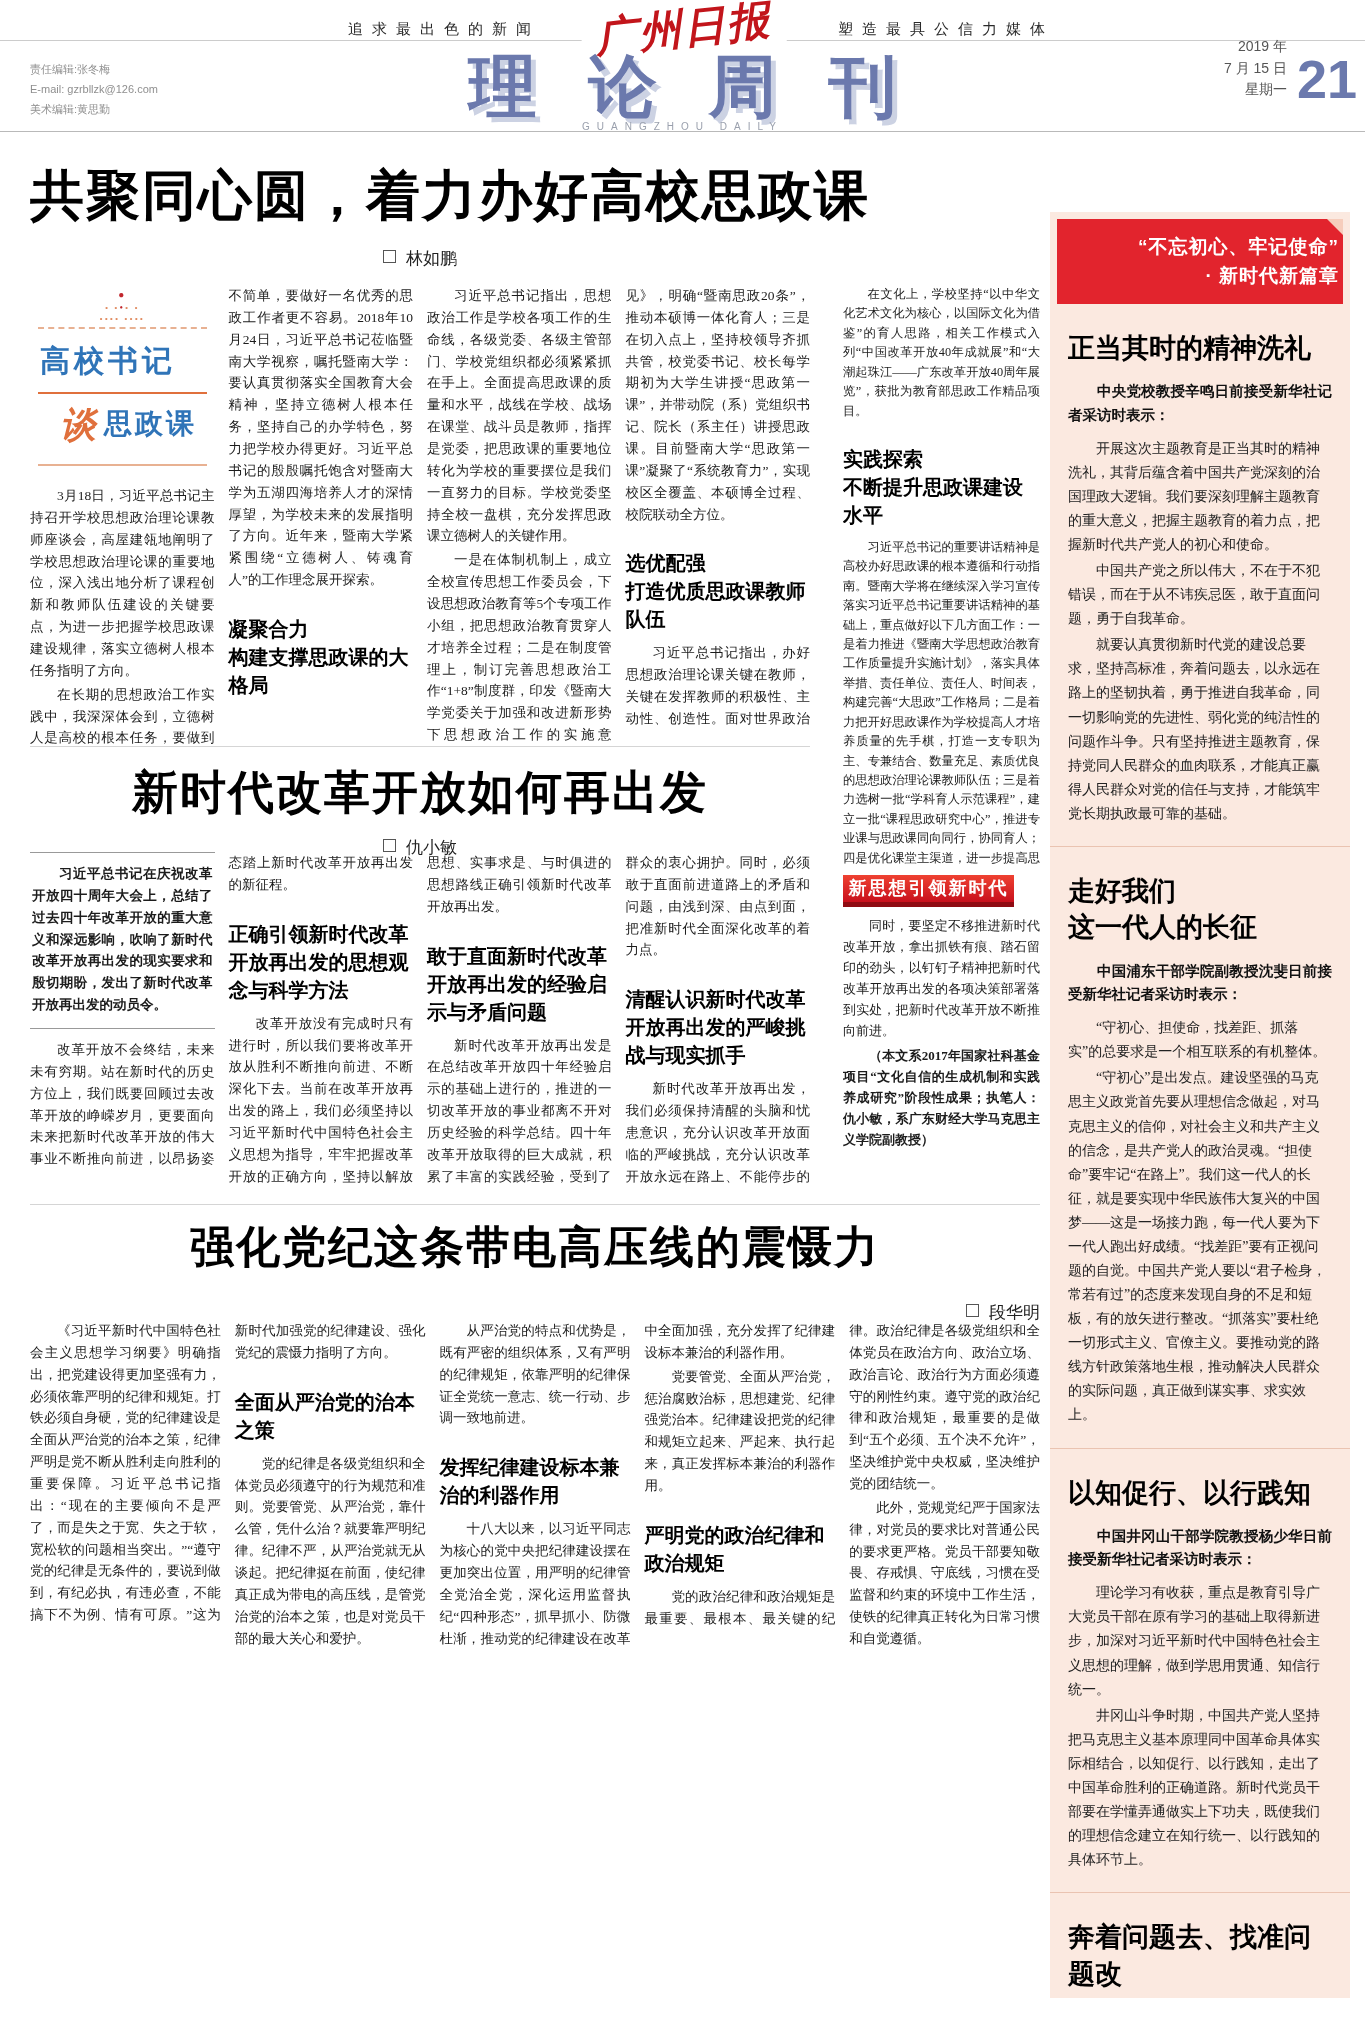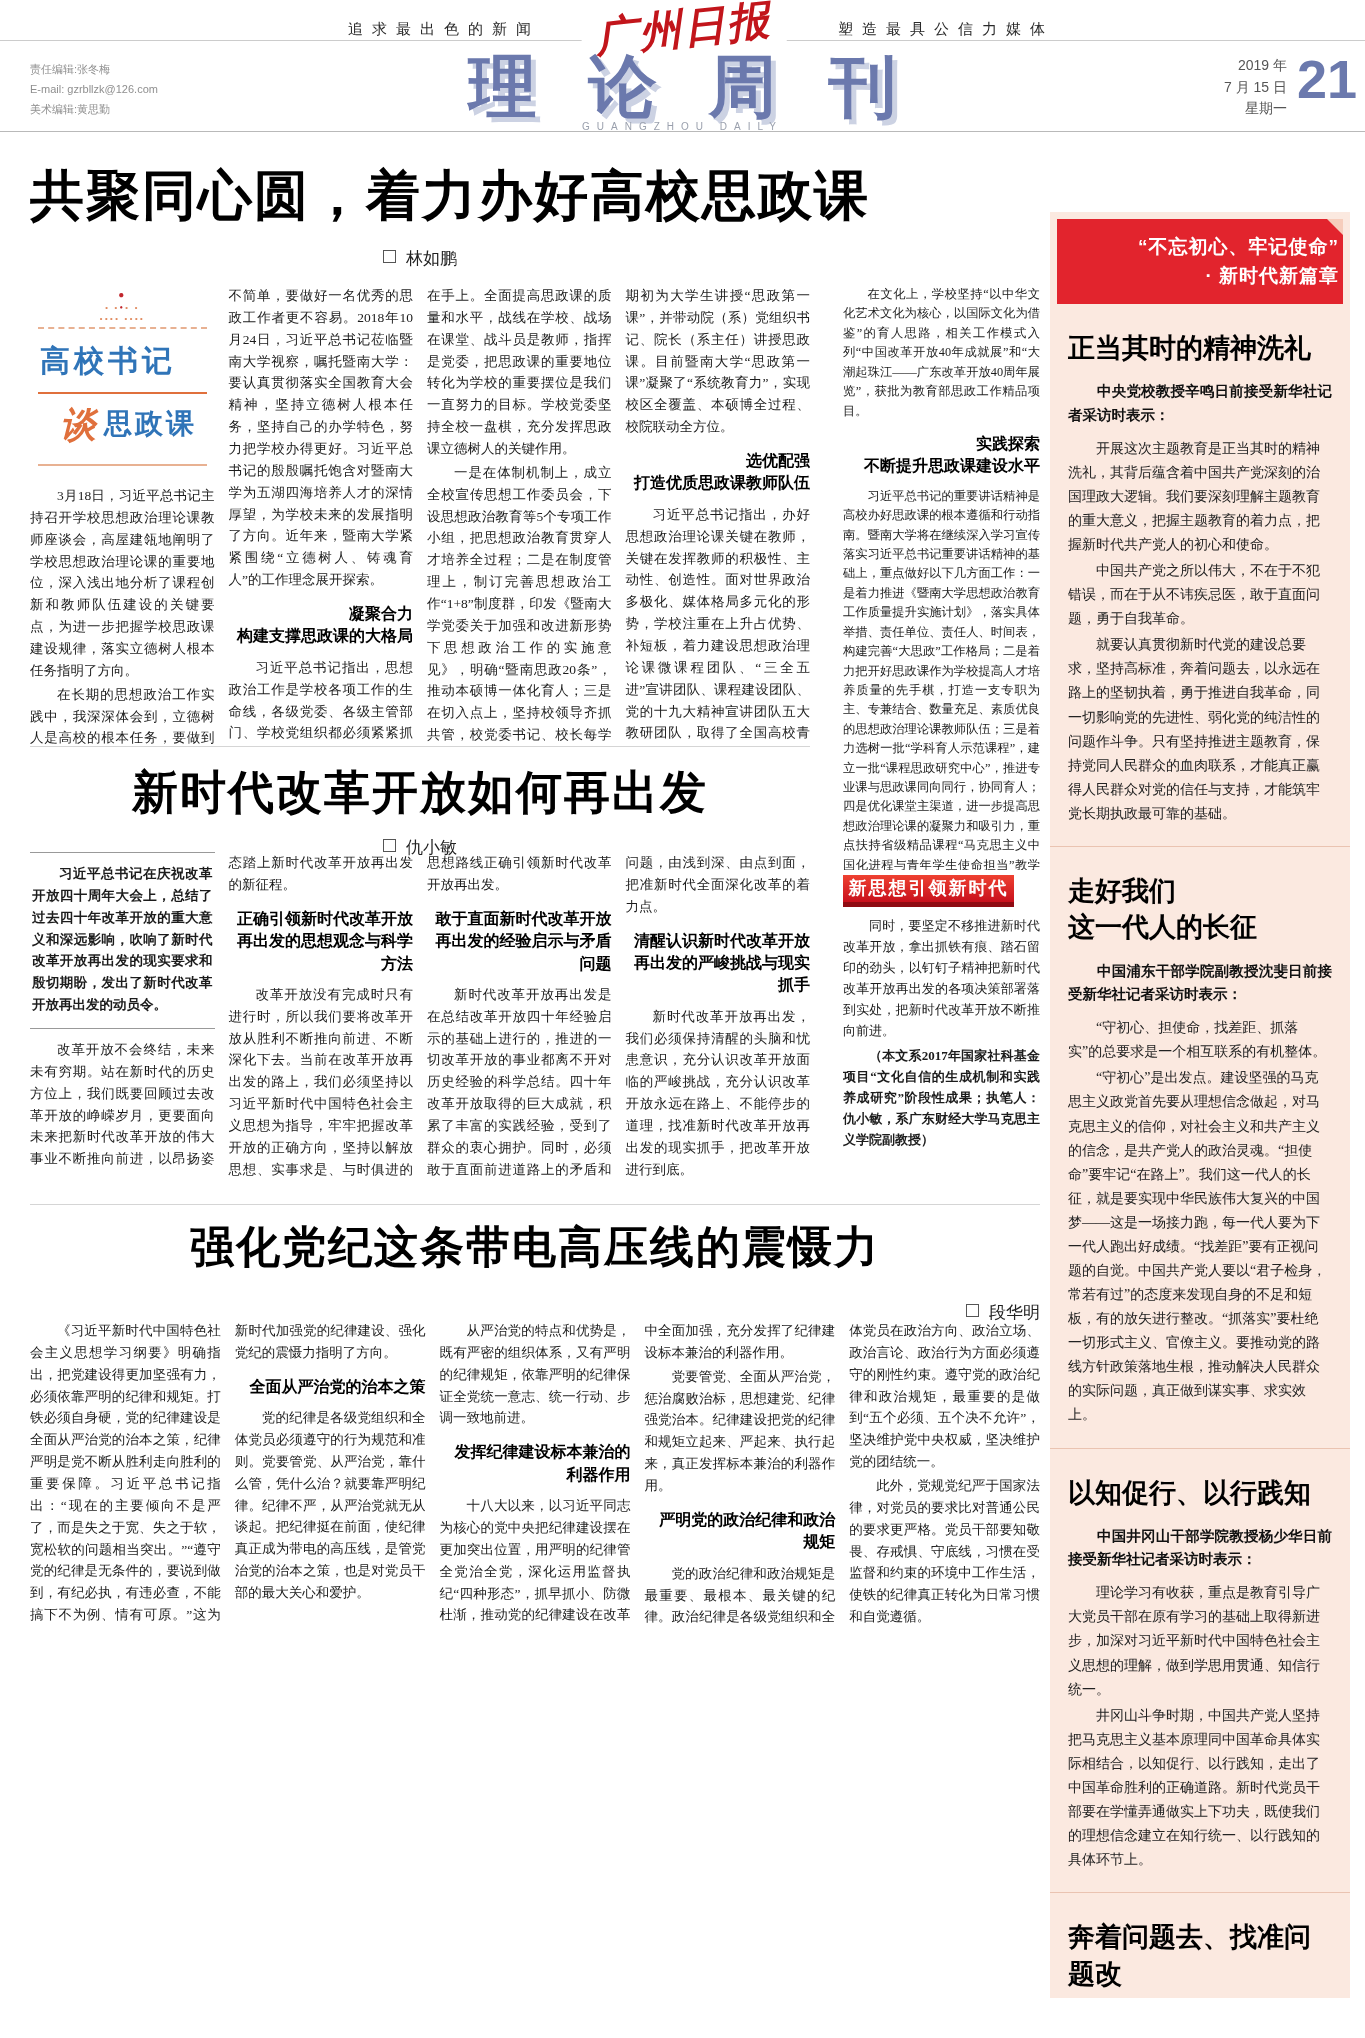--- a/index.html
+++ b/index.html
@@ -16,35 +16,35 @@
   .paper-logo{position:absolute;top:6px;left:50%;transform:translateX(-50%) rotate(-6deg);
           background:#fff;padding:0 14px;font-size:42px;line-height:1.1;font-weight:bold;
           font-style:italic;color:#c2151b;letter-spacing:2px;white-space:nowrap;}
   .weekly-title{position:absolute;top:42px;left:0;right:0;text-align:center;font-size:68px;
           font-weight:900;color:#6b79ad;letter-spacing:52px;text-indent:52px;white-space:nowrap;
           text-shadow:5px 5px 0 #ccd2e3;}
   .weekly-sub{position:absolute;top:121px;left:0;right:0;text-align:center;
           font-family:"Liberation Sans",sans-serif;font-size:10px;letter-spacing:7px;color:#9aa0ad;}
   .editor-info{position:absolute;left:30px;top:60px;font-family:"Liberation Sans",sans-serif;
           font-size:11px;line-height:1.8;color:#8f8f8f;}
-  .date-block{position:absolute;right:78px;top:55px;text-align:right;
+  .date-block{position:absolute;right:78px;top:36px;text-align:right;
           font-family:"Liberation Sans",sans-serif;font-size:14px;line-height:1.55;color:#555;}
   .page-number{position:absolute;right:8px;top:52px;font-family:"Liberation Sans",sans-serif;
           font-size:54px;font-weight:bold;color:#6b79ad;line-height:1;}
 
   
   .article{position:absolute;}
   .a-title{text-align:center;font-weight:900;color:#000;letter-spacing:2px;white-space:nowrap;}
   .byline{text-align:center;font-size:17px;color:#222;margin-top:14px;}
   .byline .sq{display:inline-block;width:11px;height:11px;border:1px solid #555;
           vertical-align:1px;margin-right:10px;}
   .flow{position:absolute;overflow:hidden;font-size:13.5px;line-height:1.62;text-align:justify;}
   .para{margin:0 0 2px;text-indent:2em;}
-  .subhead{font-family:"Liberation Sans",sans-serif;font-size:16px;font-weight:bold;color:#000;
-          text-align:right;line-height:1.4;margin:12px 0 9px;white-space:pre-line;
+  .subhead{font-family:"Liberation Sans",sans-serif;font-size:20px;font-weight:bold;color:#000;
+          text-align:left;line-height:1.4;margin:24px 0 9px;white-space:pre-line;
           break-inside:avoid;}
   .credit{font-weight:bold;text-indent:2em;margin:4px 0 0;}
   .lead{font-weight:bold;text-indent:2em;margin:0 0 10px;padding:10px 2px 12px;
           border-top:1px solid #999;border-bottom:1px solid #999;break-inside:avoid;}
   .sect-rule{position:absolute;left:0;border-top:1px solid #d5d5d5;}
 
   
   .series-box{height:182px;position:relative;margin:4px 2px 14px;break-inside:avoid;}
   .series-dots{text-align:center;color:#e08a5e;font-size:9px;line-height:1.25;letter-spacing:2px;}
   .series-dots .peak{color:#c1272d;font-size:10px;}

